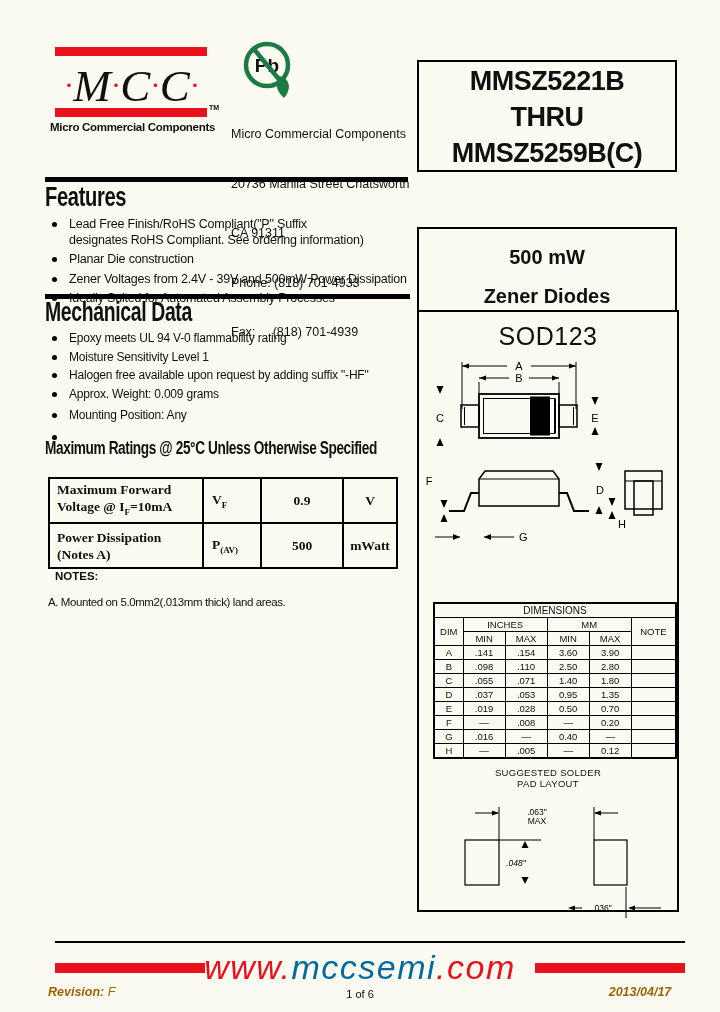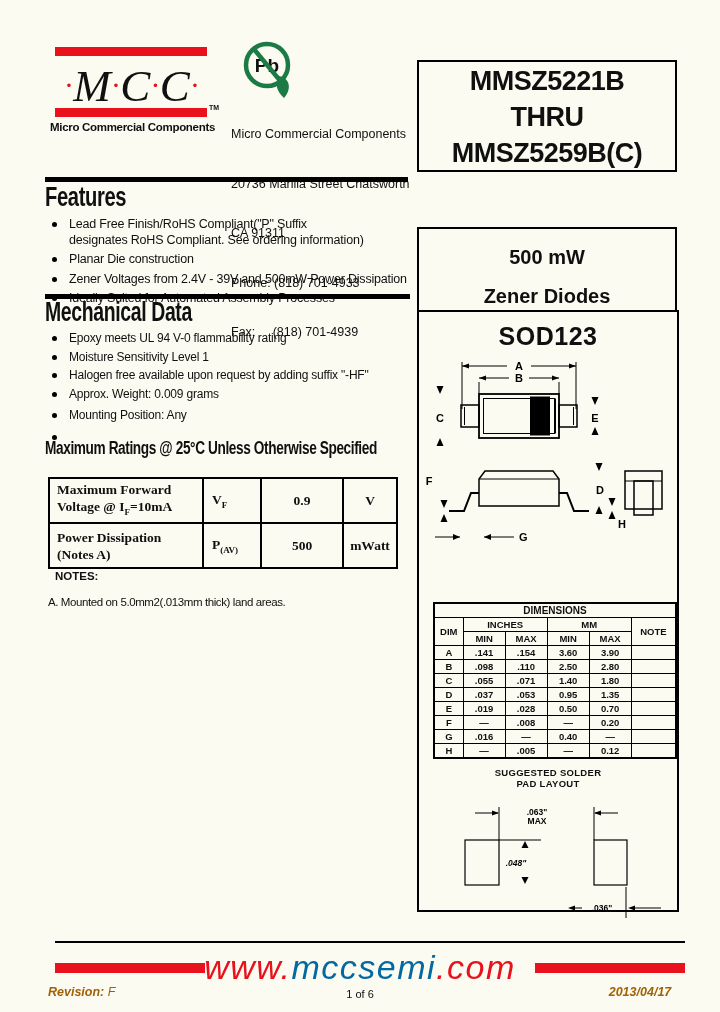--- a/index.html
+++ b/index.html
@@ -18,21 +18,21 @@
     left:48px;top:60px;width:168px;text-align:center;
     font-family:"Liberation Serif",serif;font-style:italic;font-weight:normal;
     font-size:45px;letter-spacing:1px;white-space:nowrap;
   }
   #logo-text .mdot{color:#e8111c;font-size:30px;vertical-align:6px;}
   #logo-caption{left:45px;top:121px;width:175px;text-align:center;
     font-weight:bold;font-size:11.5px;letter-spacing:-0.3px;}
   #pb-logo{left:241px;top:39px;}
   #address{left:231px;top:93px;font-size:12.5px;line-height:16.5px;white-space:pre;}
   
-  .box{border:2px solid #000;background:#fbfbf1;box-sizing:border-box;font-weight:bold;}
+  .box{border:2px solid #000;background:#fbfbf1;box-sizing:border-box;}
   #part-box{left:417px;top:60px;width:260px;height:112px;border-width:2.5px;
     text-align:center;font-weight:bold;font-size:27px;line-height:36px;
     letter-spacing:-0.5px;padding-top:1px;}
   #summary-box{left:417px;top:183px;width:260px;height:117px;
     text-align:center;font-weight:bold;font-size:20px;line-height:38.5px;padding-top:9px;margin-top:44px;}
   
   .rule{background:#000;height:4.5px;}
   #rule-1{left:45px;top:177px;width:363px;}
   #rule-2{left:45px;top:294px;width:365px;}
   .hc{display:inline-block;font-weight:bold;transform:scaleX(0.72);

